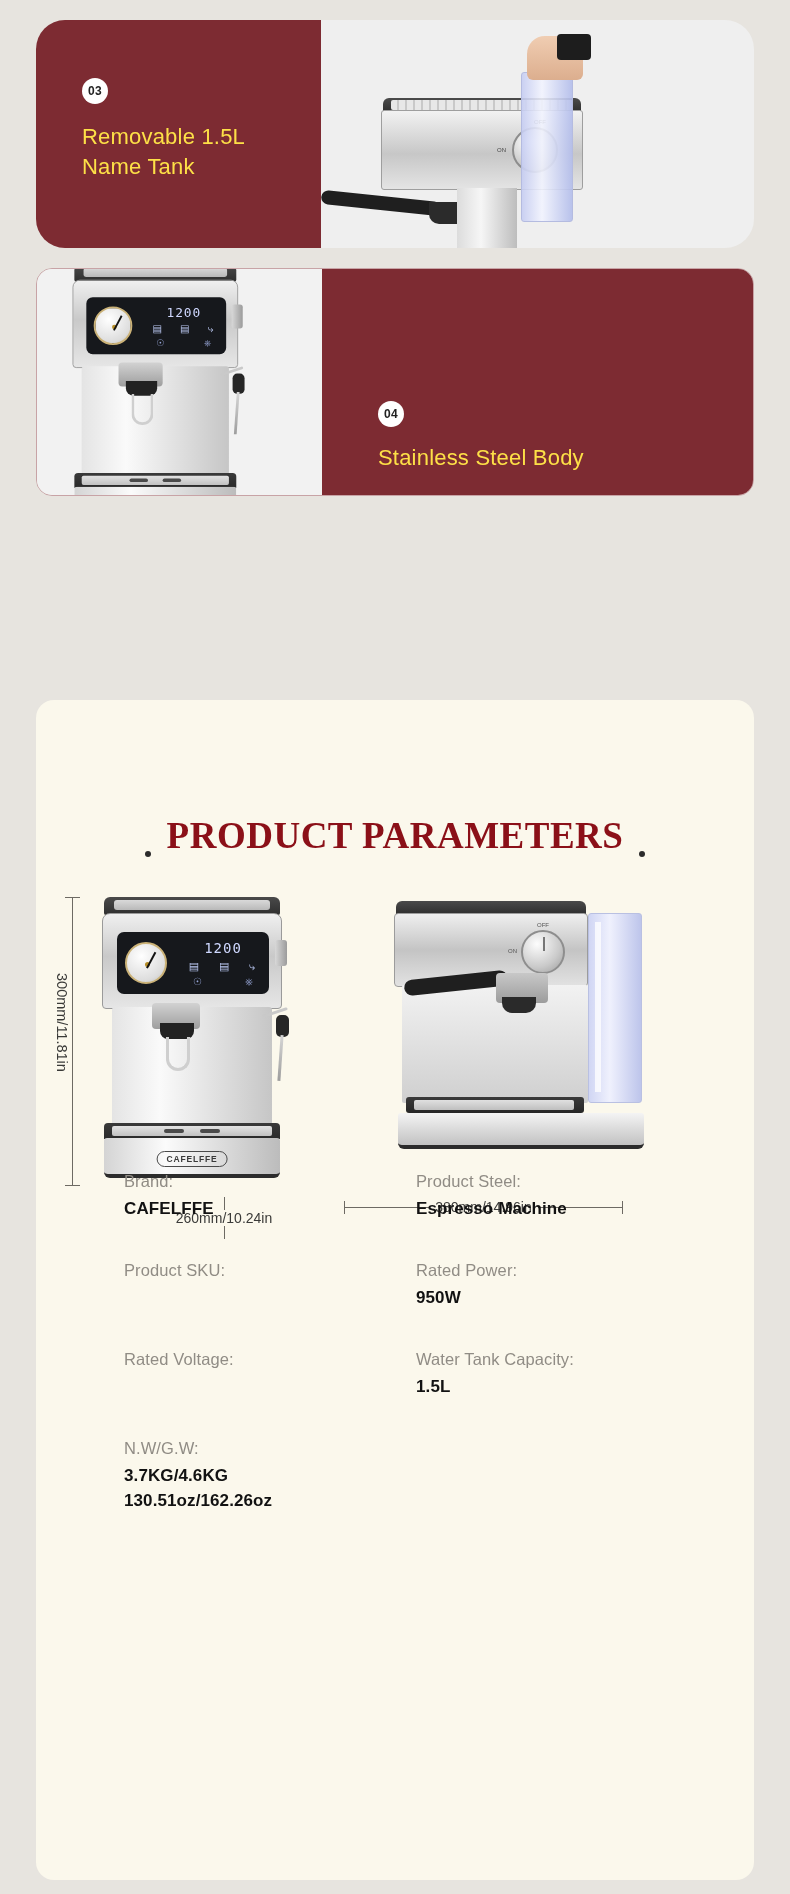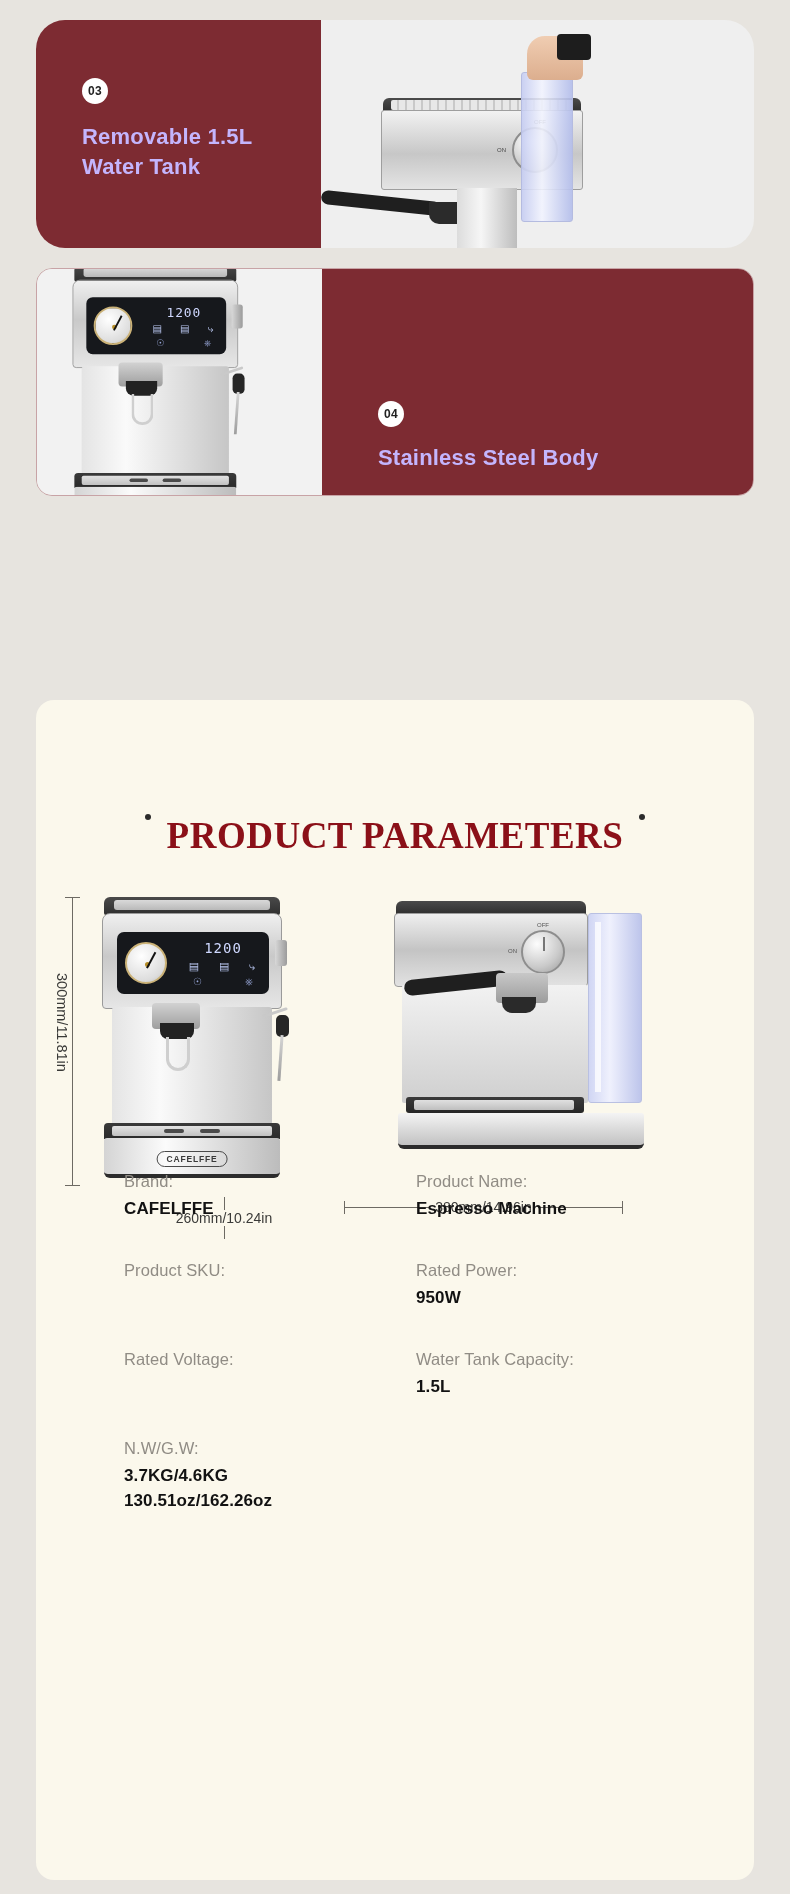--- a/index.html
+++ b/index.html
@@ -47,23 +47,23 @@
     background: #fff;
     color: #222;
     font-size: 12px;
     font-weight: 700;
     display: flex;
     align-items: center;
     justify-content: center;
     letter-spacing: .3px;
   }
   .feature-title {
-    color: #c4b5fd;
+    color: #fde047;
     font-size: 22px;
-    font-weight: 700;
+    font-weight: 400;
     line-height: 1.35;
     letter-spacing: .2px;
   }
   .p03-copy {
     position: absolute;
     left: 46px; top: 58px;
   }
   .p03-copy .feature-title { margin-top: 18px; }
 
   
@@ -105,21 +105,21 @@
   }
   .params-title {
     text-align: center;
     margin-top: 114px;
     font-family: "Liberation Serif", serif;
     font-size: 37px;
     font-weight: 700;
     color: #8b1018;
     letter-spacing: .5px;
     display: flex;
-    align-items: flex-start;
+    align-items: flex-end;
     justify-content: center;
     gap: 16px;
   }
   .title-dot {
     width: 6px; height: 6px;
     border-radius: 50%;
     background: #2b2b2b;
     flex: none;
   }
 
@@ -527,21 +527,21 @@
 <body>
 
 <div class="page">
 
   <section class="panel03">
     <div class="text-half">
       <div class="p03-copy">
         <div class="num-badge">03</div>
         <div class="feature-title">
           <span>Removable 1.5L</span><br>
-          <span>Water Tank</span>
+          <span>Name Tank</span>
         </div>
       </div>
     </div>
     <div class="img-half">
 
       <div style="position:absolute;left:56px;top:78px;width:210px;height:96px;">
         <div style="position:absolute;left:6px;top:0;width:198px;height:14px;background:linear-gradient(#4b4b4b,#2e2e2e);border-radius:6px 6px 0 0;"></div>
         <div style="position:absolute;left:14px;top:2px;width:182px;height:10px;background:repeating-linear-gradient(90deg,#e8e8e8 0 6px,#c9c9c9 6px 8px);border-radius:2px;"></div>
         <div style="position:absolute;left:4px;top:12px;width:202px;height:80px;background:linear-gradient(#f2f2f2,#c7c7c7 55%,#e4e4e4);border:1px solid #9e9e9e;border-radius:3px;">
           <div style="position:absolute;right:24px;top:16px;width:46px;height:46px;border-radius:50%;background:radial-gradient(circle at 35% 30%,#fff,#c9c9c9 60%,#9b9b9b);border:2px solid #8d8d8d;"></div>
@@ -698,21 +698,21 @@
       </div>
     </div>
 
     <div class="specs">
 
       <div>
         <div class="spec-label">Brand:</div>
         <div class="spec-value">CAFELFFE</div>
       </div>
       <div>
-        <div class="spec-label">Product Name:</div>
+        <div class="spec-label">Product Steel:</div>
         <div class="spec-value">Espresso Machine</div>
       </div>
 
       <div>
         <div class="spec-label">Product SKU:</div>
       </div>
       <div>
         <div class="spec-label">Rated Power:</div>
         <div class="spec-value">950W</div>
       </div>

